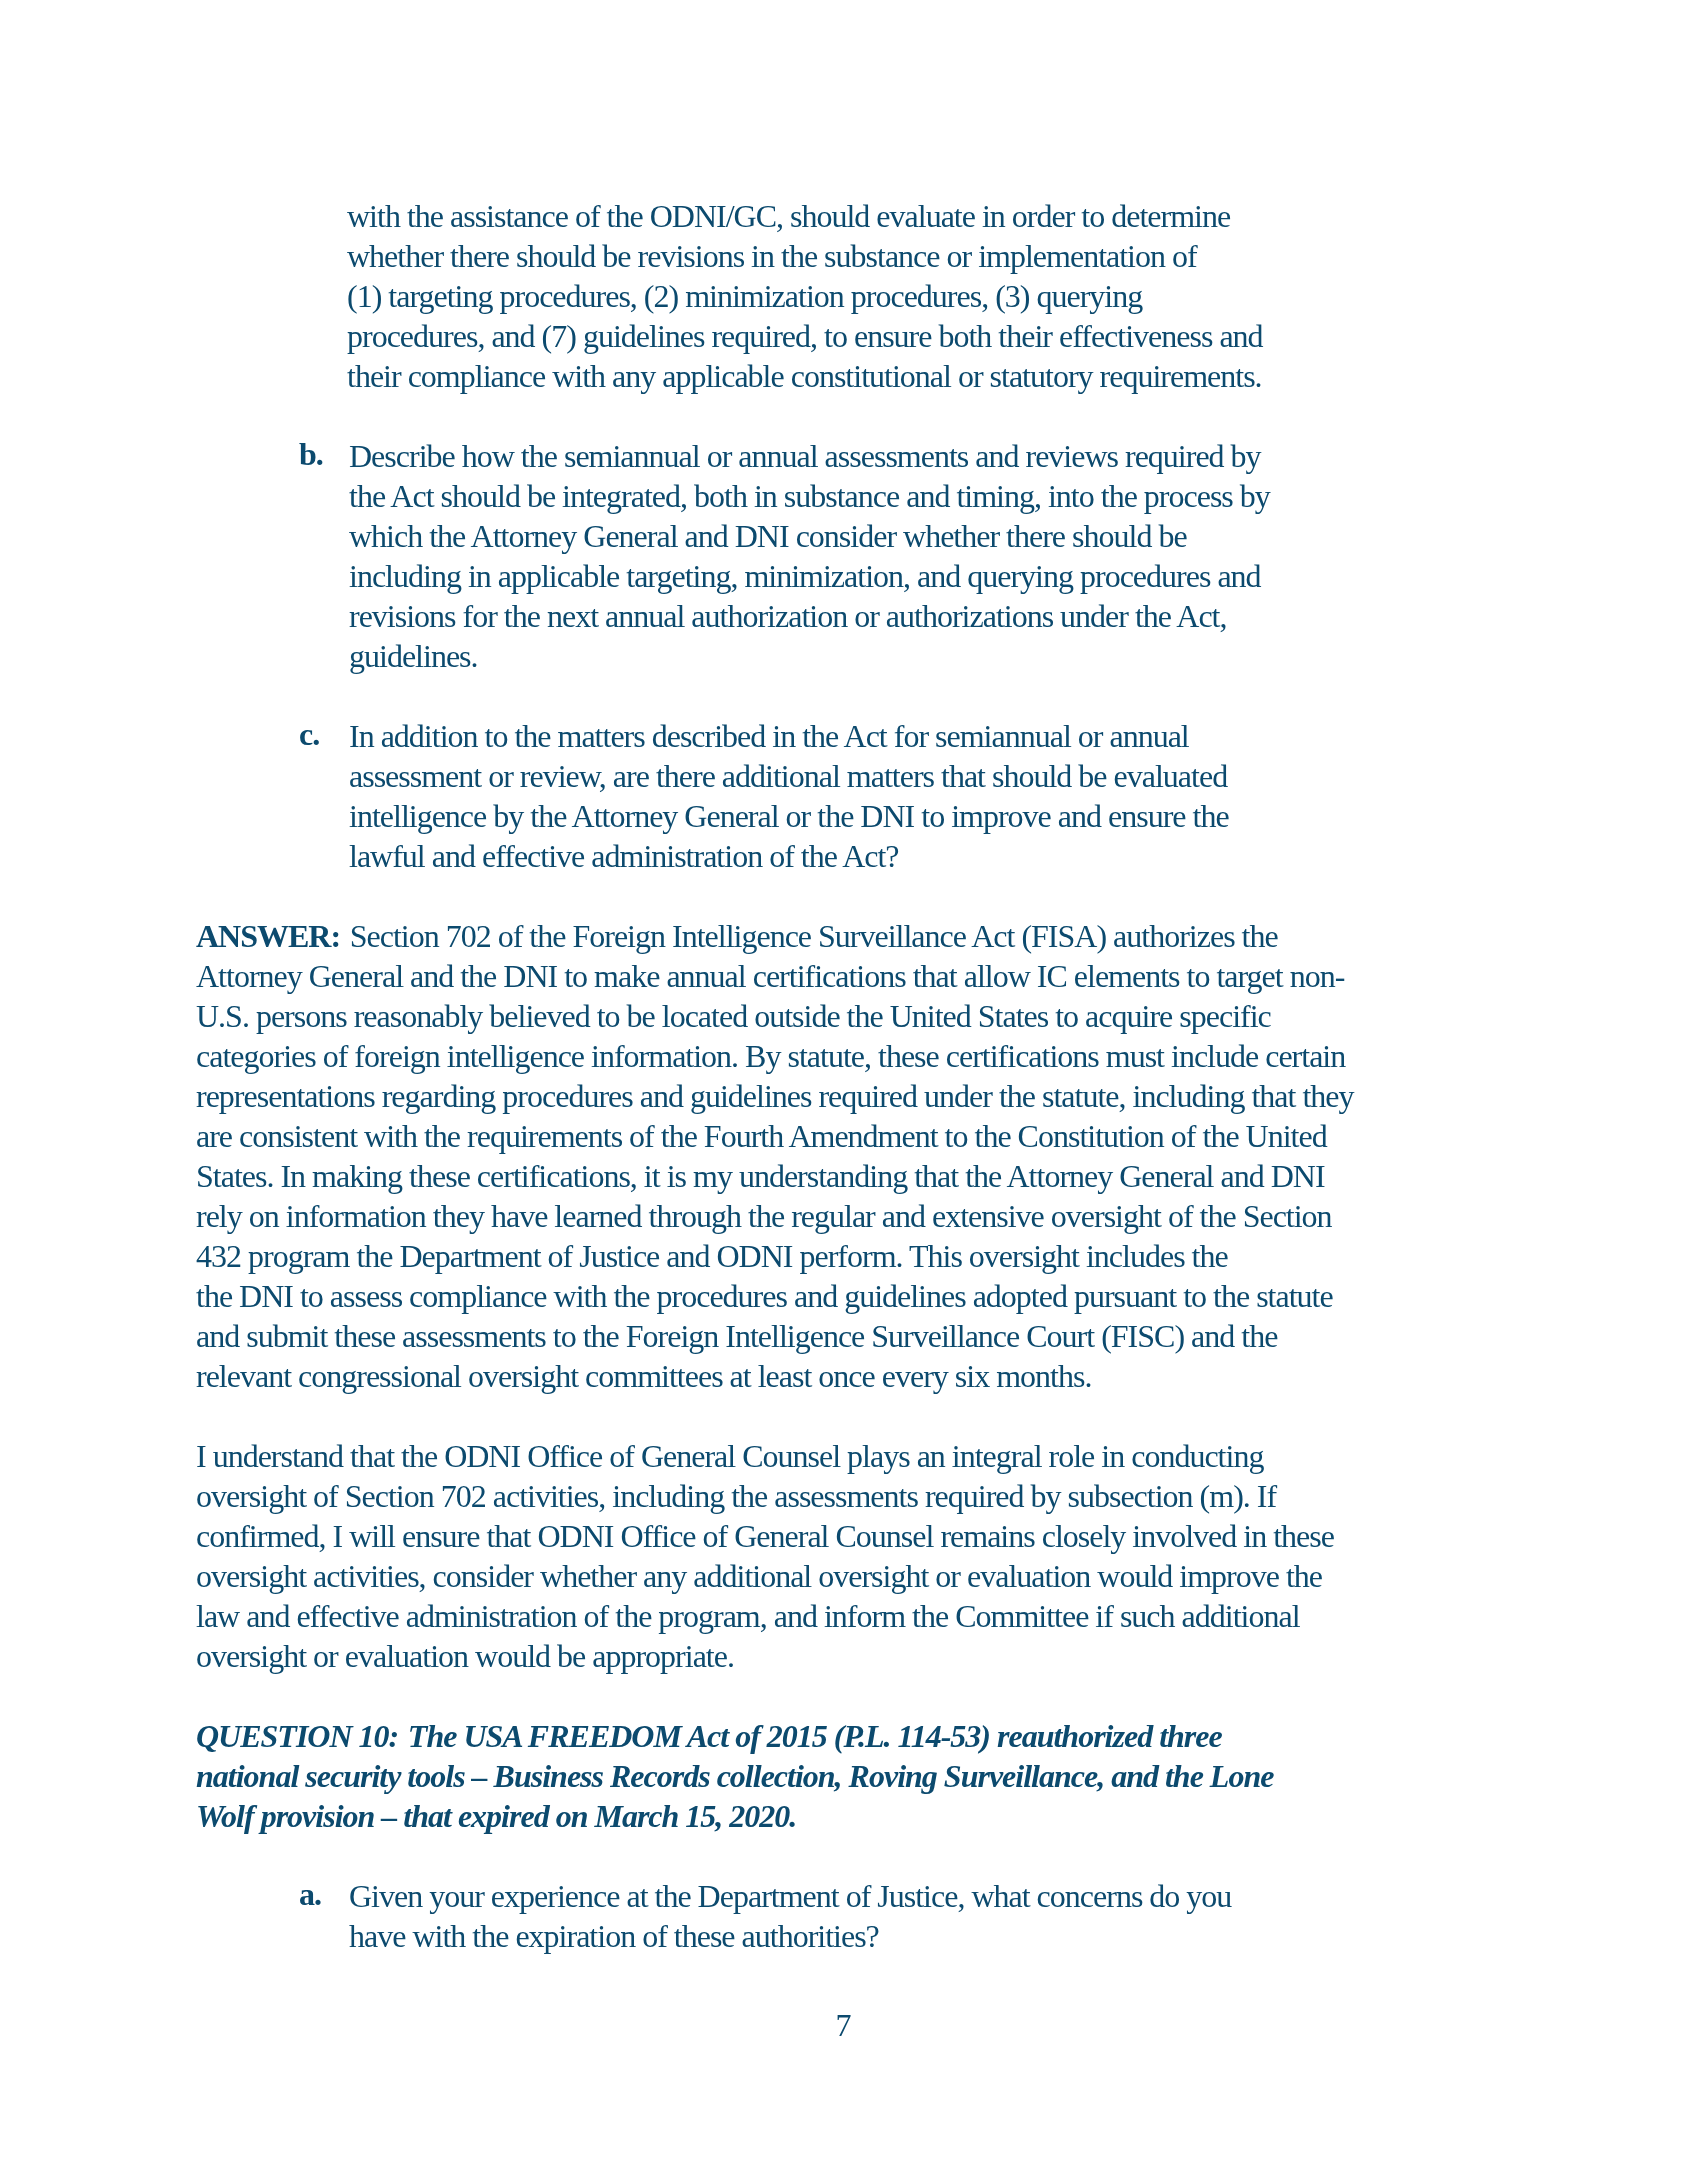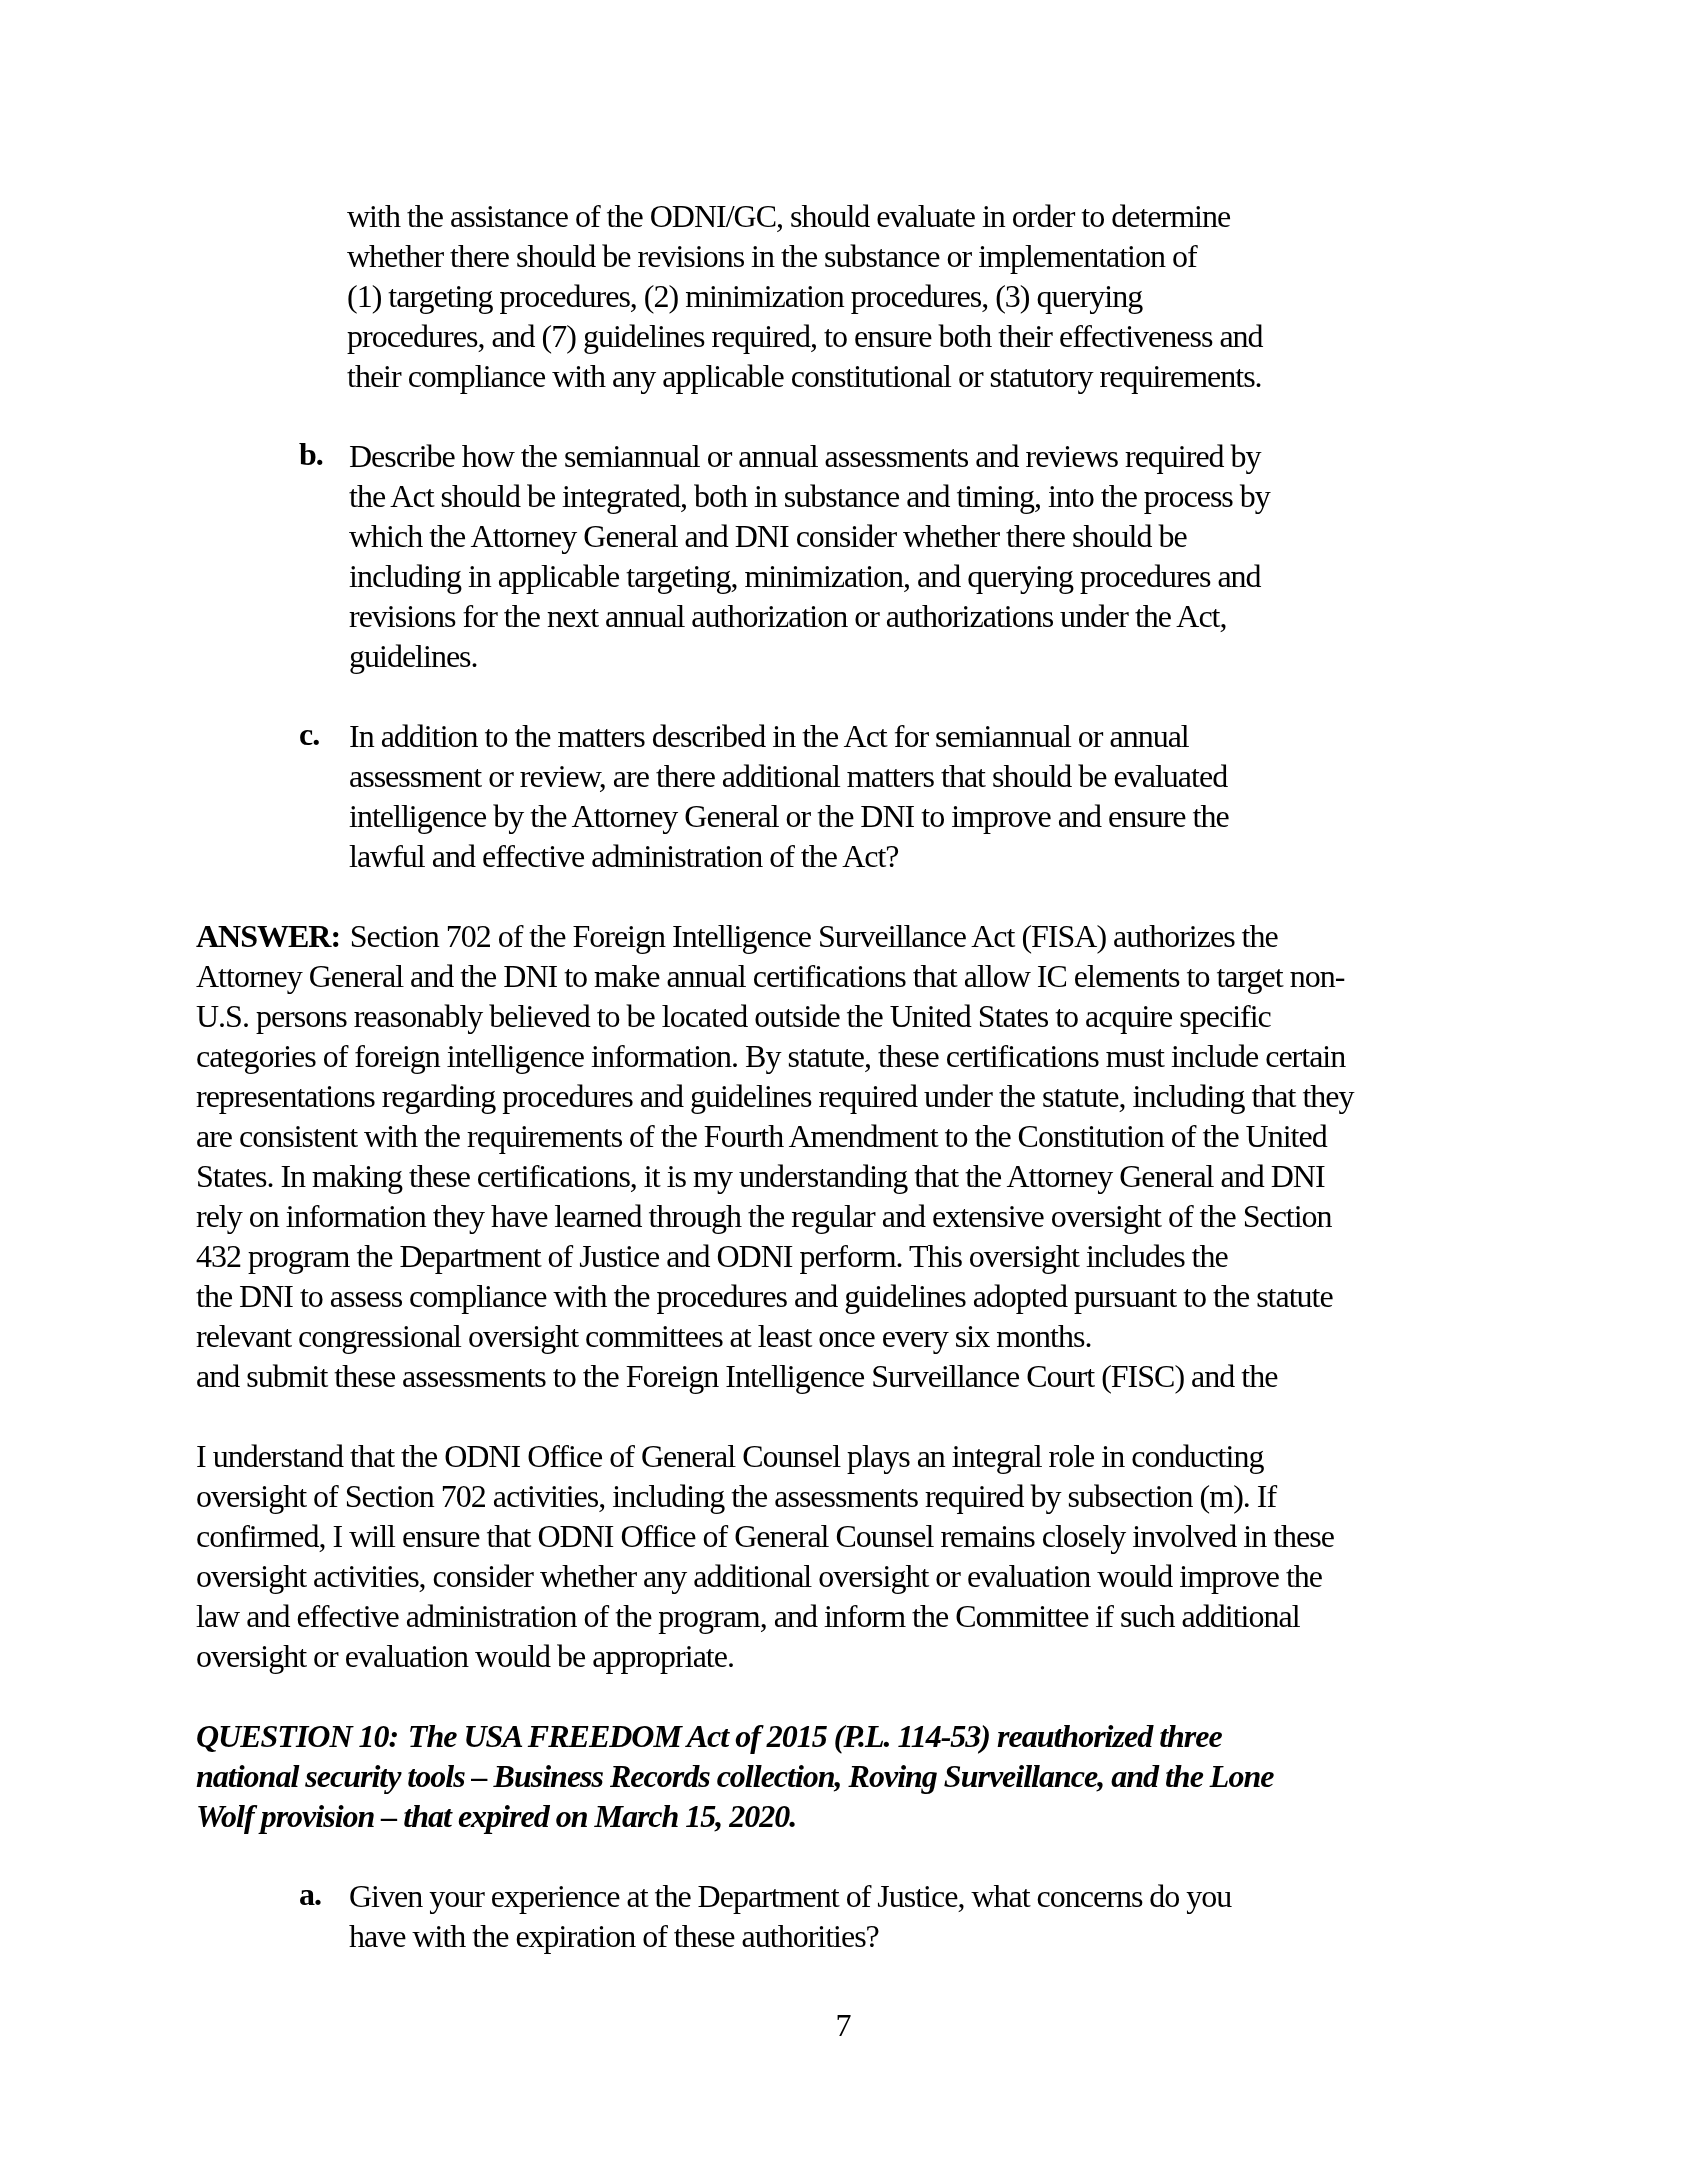--- a/index.html
+++ b/index.html
@@ -5,21 +5,21 @@
   html, body {
     margin: 0;
     padding: 0;
     background: #ffffff;
   }
   .page {
     position: relative;
     width: 1687px;
     height: 2183px;
     background: #ffffff;
-    color: #000000;
+    color: #0c4a6e;
     font-family: "Liberation Serif", "DejaVu Serif", serif;
     font-size: 32px;
     letter-spacing: -1px;
     overflow: hidden;
   }
   .content {
     position: absolute;
     left: 196px;
     top: 196px;
     width: 1294px;
@@ -113,22 +113,22 @@
       </div>
       <div class="line">Attorney General and the DNI to make annual certifications that allow IC elements to target non-</div>
       <div class="line">U.S. persons reasonably believed to be located outside the United States to acquire specific</div>
       <div class="line">categories of foreign intelligence information. By statute, these certifications must include certain</div>
       <div class="line">representations regarding procedures and guidelines required under the statute, including that they</div>
       <div class="line">are consistent with the requirements of the Fourth Amendment to the Constitution of the United</div>
       <div class="line">States. In making these certifications, it is my understanding that the Attorney General and DNI</div>
       <div class="line">rely on information they have learned through the regular and extensive oversight of the Section</div>
       <div class="line">432 program the Department of Justice and ODNI perform. This oversight includes the</div>
       <div class="line">the DNI to assess compliance with the procedures and guidelines adopted pursuant to the statute</div>
+      <div class="line">and submit these assessments to the Foreign Intelligence Surveillance Court (FISC) and the</div>
       <div class="line">relevant congressional oversight committees at least once every six months.</div>
-      <div class="line">and submit these assessments to the Foreign Intelligence Surveillance Court (FISC) and the</div>
     </div>
 
     <div class="blank"></div>
 
     <div>
       <div class="line">I understand that the ODNI Office of General Counsel plays an integral role in conducting</div>
       <div class="line">oversight of Section 702 activities, including the assessments required by subsection (m). If</div>
       <div class="line">confirmed, I will ensure that ODNI Office of General Counsel remains closely involved in these</div>
       <div class="line">oversight activities, consider whether any additional oversight or evaluation would improve the</div>
       <div class="line">law and effective administration of the program, and inform the Committee if such additional</div>

